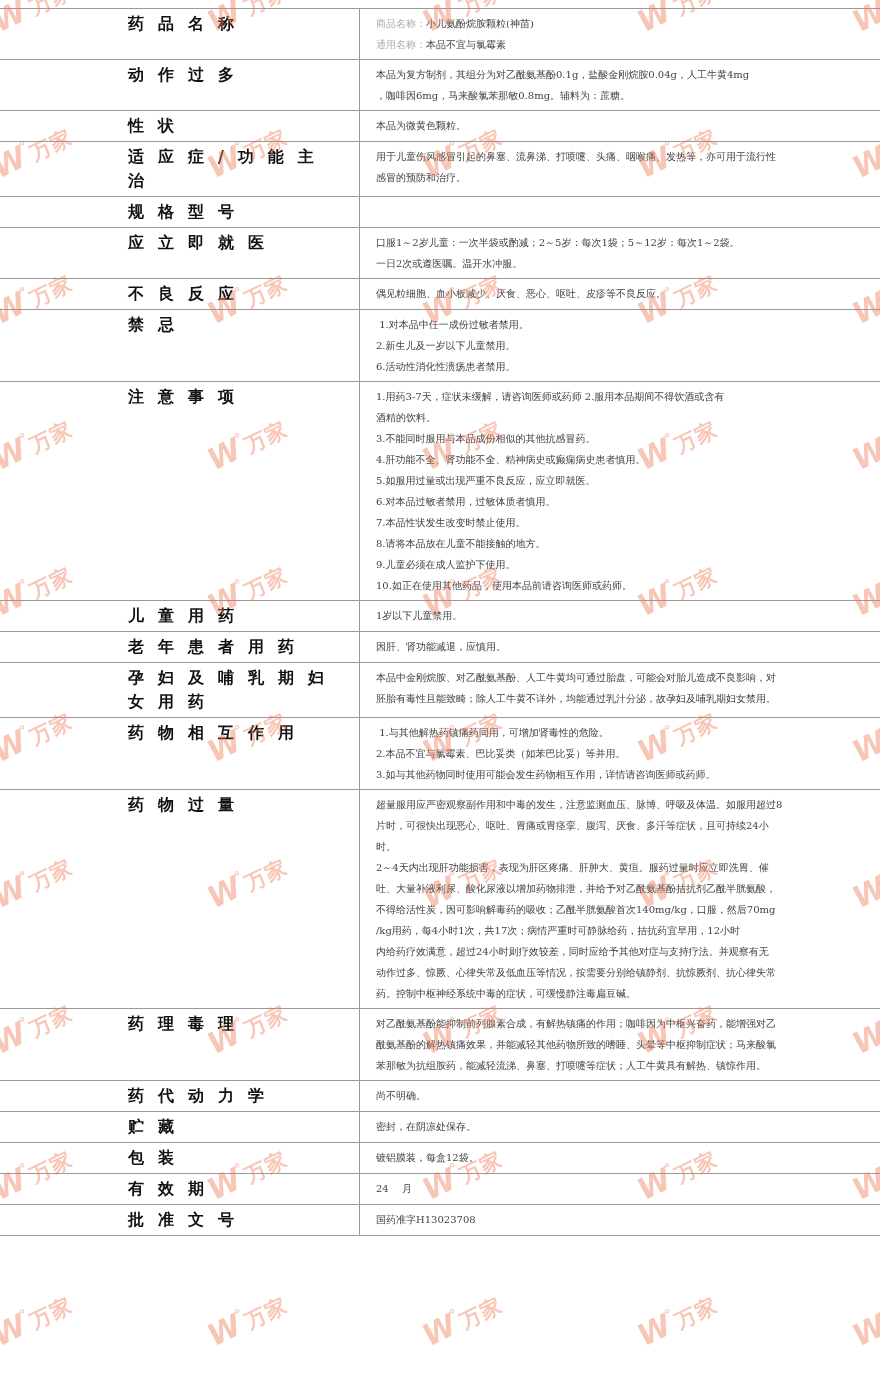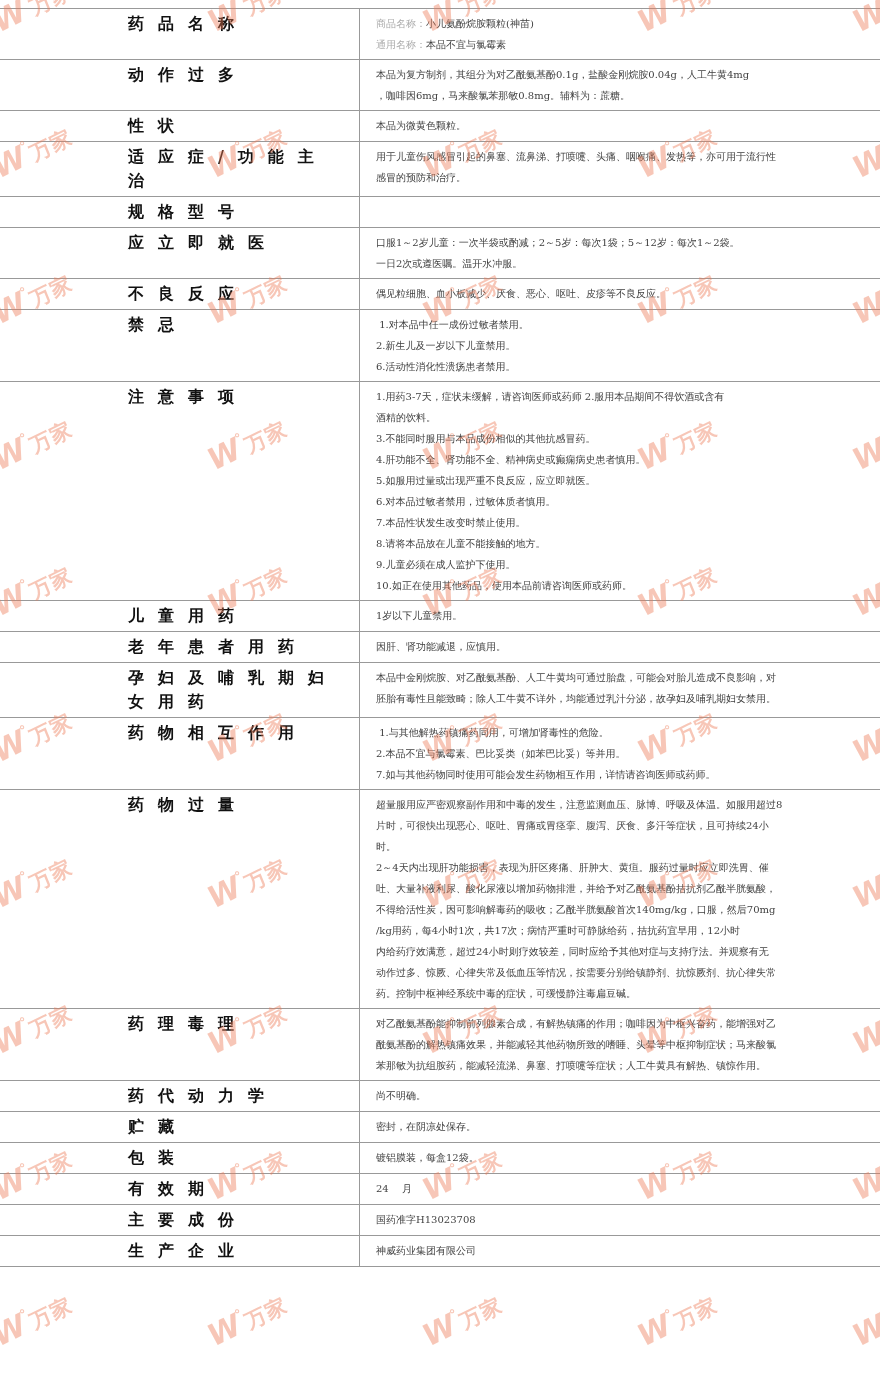--- a/index.html
+++ b/index.html
@@ -188,21 +188,21 @@
         </div>
   </div>
 
   <div class="row">
     <div class="label-cell">
           <div class="label-line">药物相互作用</div>
         </div>
     <div class="value-cell">
           <div class="value-line"><span> 1.与其他解热药镇痛药同用，可增加肾毒性的危险。</span></div>
           <div class="value-line"><span>2.本品不宜与氯霉素、巴比妥类（如苯巴比妥）等并用。</span></div>
-          <div class="value-line"><span>7.如与其他药物同时使用可能会发生药物相互作用，详情请咨询医师或药师。</span></div>
+          <div class="value-line"><span>3.如与其他药物同时使用可能会发生药物相互作用，详情请咨询医师或药师。</span></div>
         </div>
   </div>
 
   <div class="row">
     <div class="label-cell">
           <div class="label-line">药物过量</div>
         </div>
     <div class="value-cell">
           <div class="value-line"><span>超量服用应严密观察副作用和中毒的发生，注意监测血压、脉博、呼吸及体温。如服用超过8</span></div>
           <div class="value-line"><span>片时，可很快出现恶心、呕吐、胃痛或胃痉挛、腹泻、厌食、多汗等症状，且可持续24小</span></div>
@@ -259,35 +259,27 @@
     <div class="label-cell">
           <div class="label-line">有效期</div>
         </div>
     <div class="value-cell">
           <div class="value-line"><span>24　 月</span></div>
         </div>
   </div>
 
   <div class="row">
     <div class="label-cell">
-          <div class="label-line">主要成份</div>
+          <div class="label-line">批准文号</div>
         </div>
     <div class="value-cell">
           <div class="value-line"><span>国药准字H13023708</span></div>
         </div>
   </div>
 
-  <div class="row">
-    <div class="label-cell">
-          <div class="label-line">生产企业</div>
-        </div>
-    <div class="value-cell">
-          <div class="value-line"><span>神威药业集团有限公司</span></div>
-        </div>
-  </div>
 </div>
   <div class="wm-layer">
   <div class="wm" style="left: 2px; top: 4px;"><span class="wm-w">W</span><span class="wm-deg">°</span><span class="wm-t">万家</span></div>
 
   <div class="wm" style="left: 217px; top: 4px;"><span class="wm-w">W</span><span class="wm-deg">°</span><span class="wm-t">万家</span></div>
 
   <div class="wm" style="left: 432px; top: 4px;"><span class="wm-w">W</span><span class="wm-deg">°</span><span class="wm-t">万家</span></div>
 
   <div class="wm" style="left: 647px; top: 4px;"><span class="wm-w">W</span><span class="wm-deg">°</span><span class="wm-t">万家</span></div>
 

